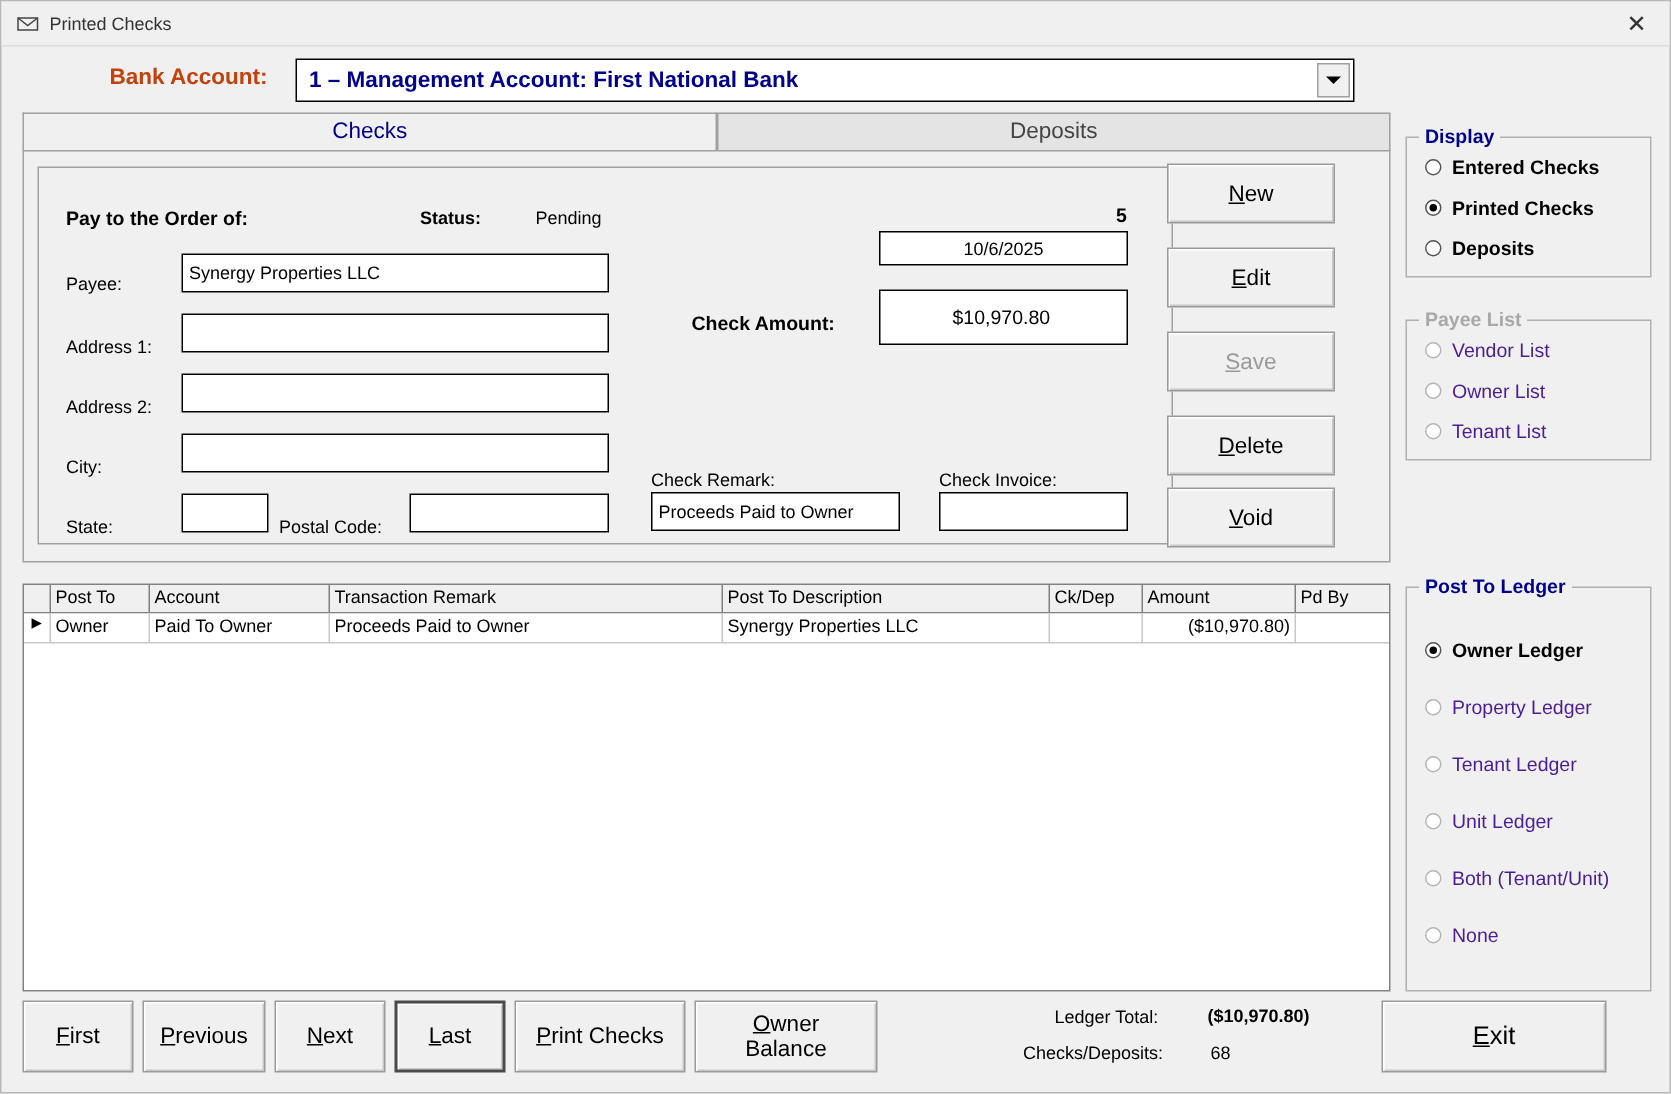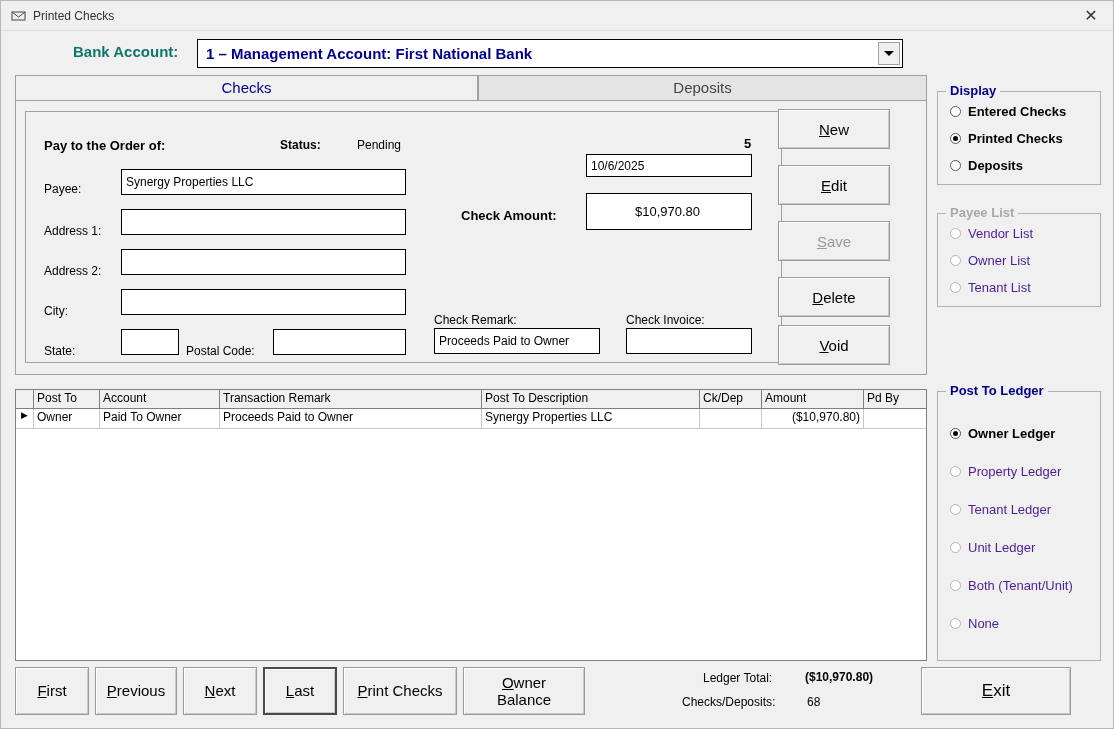--- a/index.html
+++ b/index.html
@@ -62,21 +62,21 @@
     top: 38px;
     width: 100%;
     height: 32px;
   }
   .bank-label {
     position: absolute;
     left: 72px;
     top: 4px;
     font-size: 15px;
     font-weight: bold;
-    color: #0f766e;
+    color: #c2410c;
   }
   .bank-combo {
     position: absolute;
     left: 196px;
     top: 0px;
     width: 706px;
     height: 29px;
     border: 1px solid #000;
     background: #fff;
     box-sizing: border-box;
@@ -171,21 +171,21 @@
   .fld {
     position: absolute;
     border: 1px solid #000;
     background: #fff;
     box-sizing: border-box;
     font-size: 12px;
     padding: 2px 4px;
     overflow: hidden;
     white-space: nowrap;
   }
-  .fld.center { }
+  .fld.center { text-align: center; }
   
   .act-btn {
     position: absolute;
     width: 112px;
     height: 40px;
     background: #f0f0f0;
     border: 1px solid #9a9a9a;
     box-shadow: inset 1px 1px 0 #fff, inset -1px -1px 0 #c8c8c8;
     box-sizing: border-box;
     font-size: 15px;

